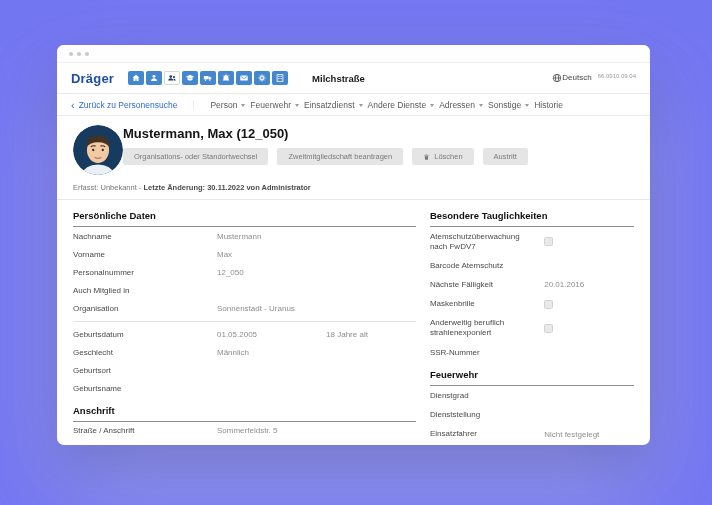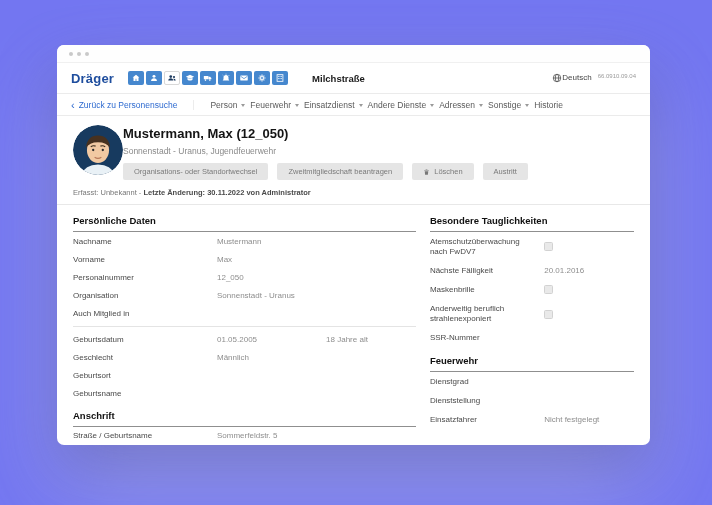--- a/index.html
+++ b/index.html
@@ -213,21 +213,20 @@
           <path d="M13.5 24q1-13 12.5-13t12.5 13q-3.5-6-12.5-6t-12.5 6z" fill="#47311f"></path>
           <circle cx="21" cy="26" r="1.2" fill="#2b2b2b"></circle>
           <circle cx="31" cy="26" r="1.2" fill="#2b2b2b"></circle>
           <path d="M18.5 22.5q2.5-1.5 5-.5M28.5 22q2.5-1 5 .5" stroke="#3a2a1a" stroke-width="1.2" fill="none"></path>
           <path d="M22.5 33.5q3.5 2.5 7 0" stroke="#b97a5a" stroke-width="1.2" fill="none"></path>
         </g>
       </svg>
     </div>
     <div class="pinfo">
       <div class="pname">Mustermann, Max (12_050)</div>
-      <div class="psub">Sonnenstadt - Uranus, Jugendfeuerwehr</div>
       <div class="pactions">
         <button class="btn">Organisations- oder Standortwechsel</button>
         <button class="btn">Zweitmitgliedschaft beantragen</button>
         <button class="btn">
           <svg viewBox="0 0 24 24">
               <path fill="#777" d="M9 3h6v2h5v2H4V5h5z"></path>
               <path fill="#777" d="M6 9h12l-1.2 12H7.2z"></path>
             </svg>
           <span>Löschen</span>
         </button>
@@ -250,26 +249,26 @@
       </div>
       <div class="frow">
         <span class="flabel">Vorname</span>
         <span class="fvalue">Max</span>
       </div>
       <div class="frow">
         <span class="flabel">Personalnummer</span>
         <span class="fvalue">12_050</span>
       </div>
       <div class="frow">
+        <span class="flabel">Auch Mitglied in</span>
+        <span class="fvalue"></span>
+      </div>
+      <div class="frow">
         <span class="flabel">Organisation</span>
         <span class="fvalue">Sonnenstadt - Uranus</span>
-      </div>
-      <div class="frow">
-        <span class="flabel">Auch Mitglied in</span>
-        <span class="fvalue"></span>
       </div>
       <div class="row-divider"></div>
       <div class="frow">
         <span class="flabel">Geburtsdatum</span>
         <span class="fvalue">01.05.2005</span>
         <span class="fextra">18 Jahre alt</span>
       </div>
       <div class="frow">
         <span class="flabel">Geschlecht</span>
         <span class="fvalue">Männlich</span>
@@ -278,38 +277,42 @@
         <span class="flabel">Geburtsort</span>
         <span class="fvalue"></span>
       </div>
       <div class="frow">
         <span class="flabel">Geburtsname</span>
         <span class="fvalue"></span>
       </div>
 
       <div class="sect-title spaced">Anschrift</div>
       <div class="frow">
-        <span class="flabel">Straße / Geburtsname</span>
+        <span class="flabel">Straße / Anschrift</span>
         <span class="fvalue">Sommerfeldstr. 5</span>
       </div>
       <div class="frow">
         
         
       </div>
 
     </div>
 
     <div class="col-right">
       <div class="sect-title">Besondere Tauglichkeiten</div>
 
       <div class="frow rrow">
         <span class="flabel">Atemschutzüberwachung nach FwDV7</span>
         <span class="cbx"></span>
       </div>
       <div class="frow rrow">
+        <span class="flabel">Barcode Atemschutz</span>
+        <span class="fvalue"></span>
+      </div>
+      <div class="frow rrow">
         <span class="flabel">Nächste Fälligkeit</span>
         <span class="fvalue">20.01.2016</span>
       </div>
       <div class="frow rrow">
         <span class="flabel">Maskenbrille</span>
         <span class="cbx"></span>
       </div>
       <div class="frow rrow">
         <span class="flabel">Anderweitig beruflich strahlenexponiert</span>
         <span class="cbx"></span>

